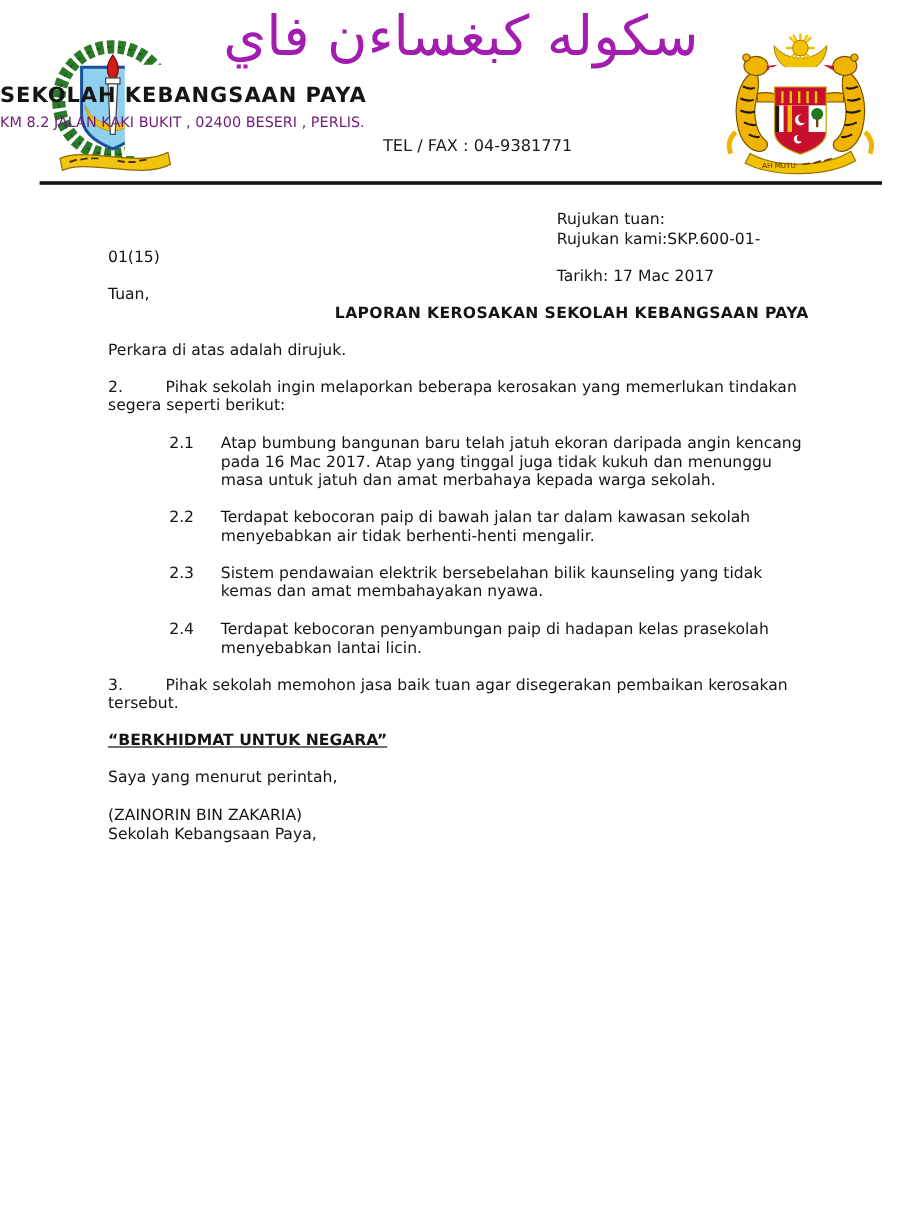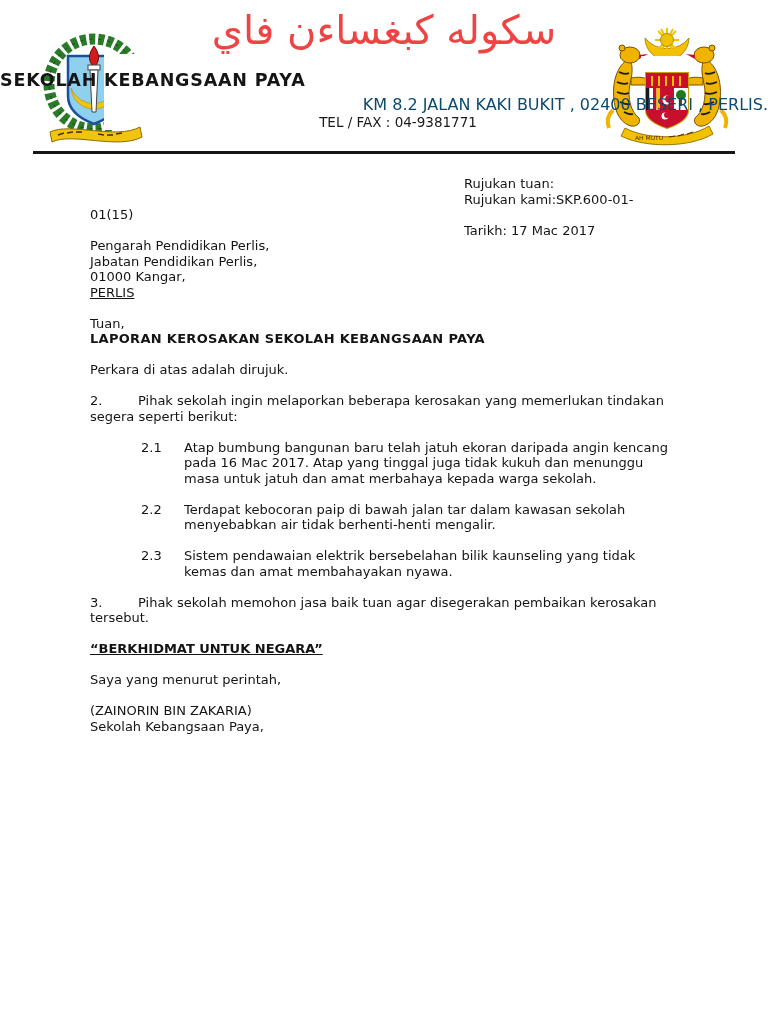--- a/index.html
+++ b/index.html
@@ -8,30 +8,30 @@
     width:768px;height:1024px;
     background:#ffffff;
     font-family:"DejaVu Sans","Liberation Sans",sans-serif;
     color:#111111;
     overflow:hidden;
   }
   
   .jawi-title{
     position:absolute;left:0;right:0;top:2px;
     text-align:center;direction:rtl;
-    font-size:40px;line-height:56px;color:#ef4444;
+    font-size:46px;line-height:56px;color:#a21caf;
   }
   .school-name{
     position:absolute;left:0;right:0;top:70px;
     text-align:left;font-weight:bold;font-size:17.5px;
     letter-spacing:0.8px;color:#151515;
   }
   .school-address{
     position:absolute;left:0;right:0;top:95px;
-    text-align:right;font-size:16px;color:#0c4a6e;
+    text-align:left;font-size:12px;color:#701a75;
   }
   .school-telfax{
     position:absolute;left:0;right:0;top:114px;
     text-align:center;font-size:13.5px;color:#1a1a1a;margin-left:28px;
   }
   .header-rule{
     position:absolute;left:33px;top:151px;
     width:702px;height:3px;background:#161616;
   }
   .crest-svg{position:absolute;left:38px;top:24px;width:124px;height:124px;}
@@ -40,21 +40,21 @@
   
   .letter{
     position:absolute;left:90px;top:176px;width:584px;
     font-size:13px;line-height:15.5px;color:#141414;
   }
   .line{white-space:nowrap;}
   .right-col{display:inline-block;padding-left:374px;}
   .para{margin:0 0 15.5px 0;}
   .tight{margin:0;}
   .bold{font-weight:bold;text-decoration:underline;}
-  .subject{font-weight:bold;letter-spacing:0.3px;}
+  .subject{font-weight:bold;letter-spacing:0.3px;text-align:right;}
   .underlined{text-decoration:underline;}
   .num{display:inline-block;width:48px;}
   .sub-item{display:flex;margin:0 0 15.5px 51px;}
   .sub-num{flex:none;width:43px;}
   .sub-text{width:489px;}
 </style>
 </head>
 <body>
 
 <div class="page">
@@ -166,46 +166,44 @@
   <div class="school-telfax">TEL / FAX : 04-9381771</div>
   <div class="header-rule"></div>
 
   <div class="letter">
 
     <div class="line"><span class="right-col">Rujukan tuan:</span></div>
     <div class="line"><span class="right-col">Rujukan kami:SKP.600-01-</span></div>
     <div class="line"><span>01(15)</span></div>
     <div class="line"><span class="right-col">Tarikh: 17 Mac 2017</span></div>
 
-    <div class="para">
-      <div class="line">Pengarah Pendidikan Perlis,</div>
-      <div class="line">Jabatan Pendidikan Perlis,</div>
-      <div class="line">01000 Kangar,</div>
-      <div class="line"><span class="underlined">PERLIS</span></div>
-    </div>
 
 
     <div class="tight line">Tuan,</div>
     <div class="para line subject">LAPORAN KEROSAKAN SEKOLAH KEBANGSAAN PAYA</div>
 
     <div class="para">Perkara di atas adalah dirujuk.</div>
 
     <div class="para"><span class="num">2.</span><span>Pihak sekolah ingin melaporkan beberapa kerosakan yang memerlukan tindakan segera seperti berikut:</span></div>
 
     <div class="sub-item">
       <span class="sub-num">2.1</span>
       <span class="sub-text">Atap bumbung bangunan baru telah jatuh ekoran daripada angin kencang pada 16 Mac 2017. Atap yang tinggal juga tidak kukuh dan menunggu masa untuk jatuh dan amat merbahaya kepada warga sekolah.</span>
     </div>
     <div class="sub-item">
       <span class="sub-num">2.2</span>
       <span class="sub-text">Terdapat kebocoran paip di bawah jalan tar dalam kawasan sekolah menyebabkan air tidak berhenti-henti mengalir.</span>
     </div>
     <div class="sub-item">
       <span class="sub-num">2.3</span>
       <span class="sub-text">Sistem pendawaian elektrik bersebelahan bilik kaunseling yang tidak kemas dan amat membahayakan nyawa.</span>
+    </div>
+    <div class="sub-item">
+      <span class="sub-num">2.4</span>
+      <span class="sub-text">Terdapat kebocoran penyambungan paip di hadapan kelas prasekolah menyebabkan lantai licin.</span>
     </div>
 
     <div class="para"><span class="num">3.</span><span>Pihak sekolah memohon jasa baik tuan agar disegerakan pembaikan kerosakan tersebut.</span></div>
 
 
 
     <div class="para line bold">“BERKHIDMAT UNTUK NEGARA”</div>
 
     <div class="para line">Saya yang menurut perintah,</div>
 

